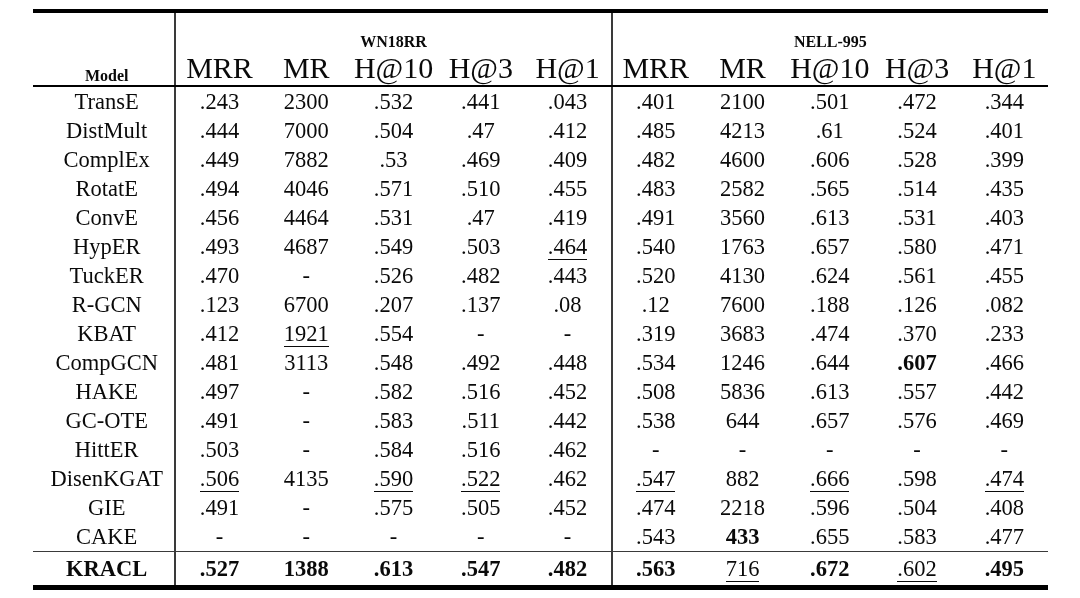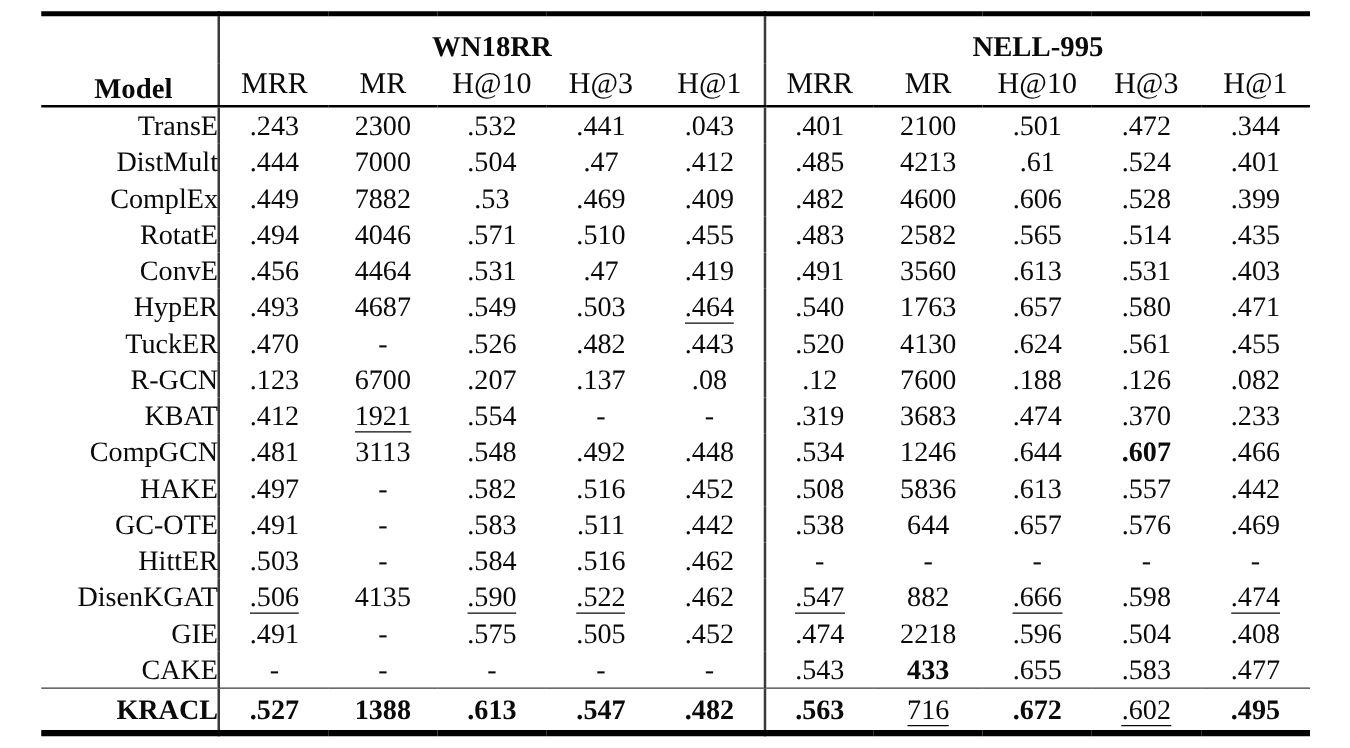--- a/index.html
+++ b/index.html
@@ -31,29 +31,29 @@
 
   th, td {
     padding: 0;
     font-weight: normal;
     white-space: nowrap;
   }
 
   
   tr.group-row th {
     height: 34px;
-    font-size: 23px;
+    font-size: 16px;
     font-weight: bold;
     text-align: center;
     vertical-align: bottom;
     padding-top: 4px;
   }
   tr.cols-row th {
     height: 33px;
-    font-size: 24px;
+    font-size: 30px;
     text-align: center;
     vertical-align: middle;
     border-bottom: 2.5px solid #000000;
   }
   th.model-head {
     font-size: 23px;
     font-weight: bold;
     text-align: left;
     vertical-align: middle;
     padding-left: 6px;
@@ -65,21 +65,21 @@
   .vl { border-left: 2px solid #3a3a3a; }
 
   
   tbody td {
     height: 29px;
     font-size: 22.5px;
     text-align: center;
     vertical-align: middle;
   }
   td.model-cell {
-    text-align: right;
+    text-align: center;
     padding-left: 6px;
   }
   tr.rule-above td {
     border-top: 1.5px solid #3a3a3a;
     height: 33px;
     font-family: Liberation Serif, serif;
   }
   .b { font-weight: bold; }
   .u { border-bottom: 1.6px solid #0a0a0a; padding-bottom: 0px; }
 </style>

